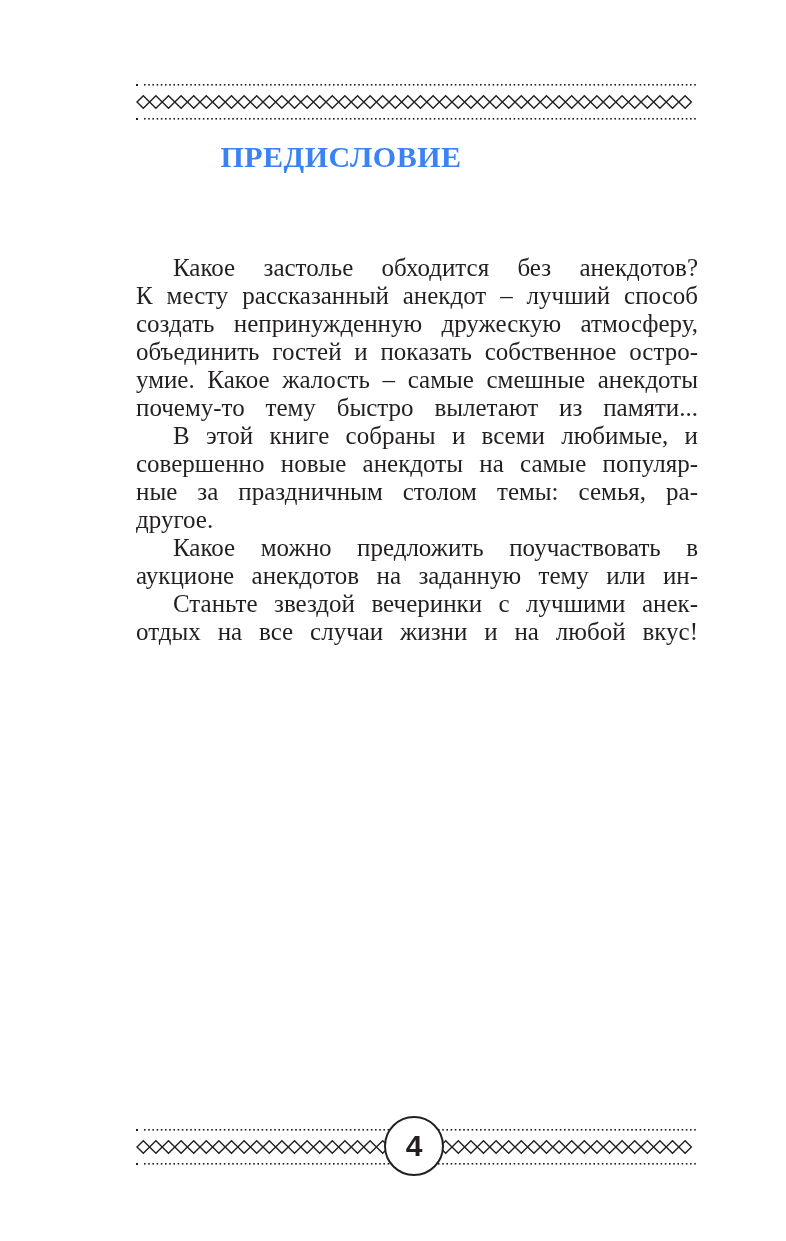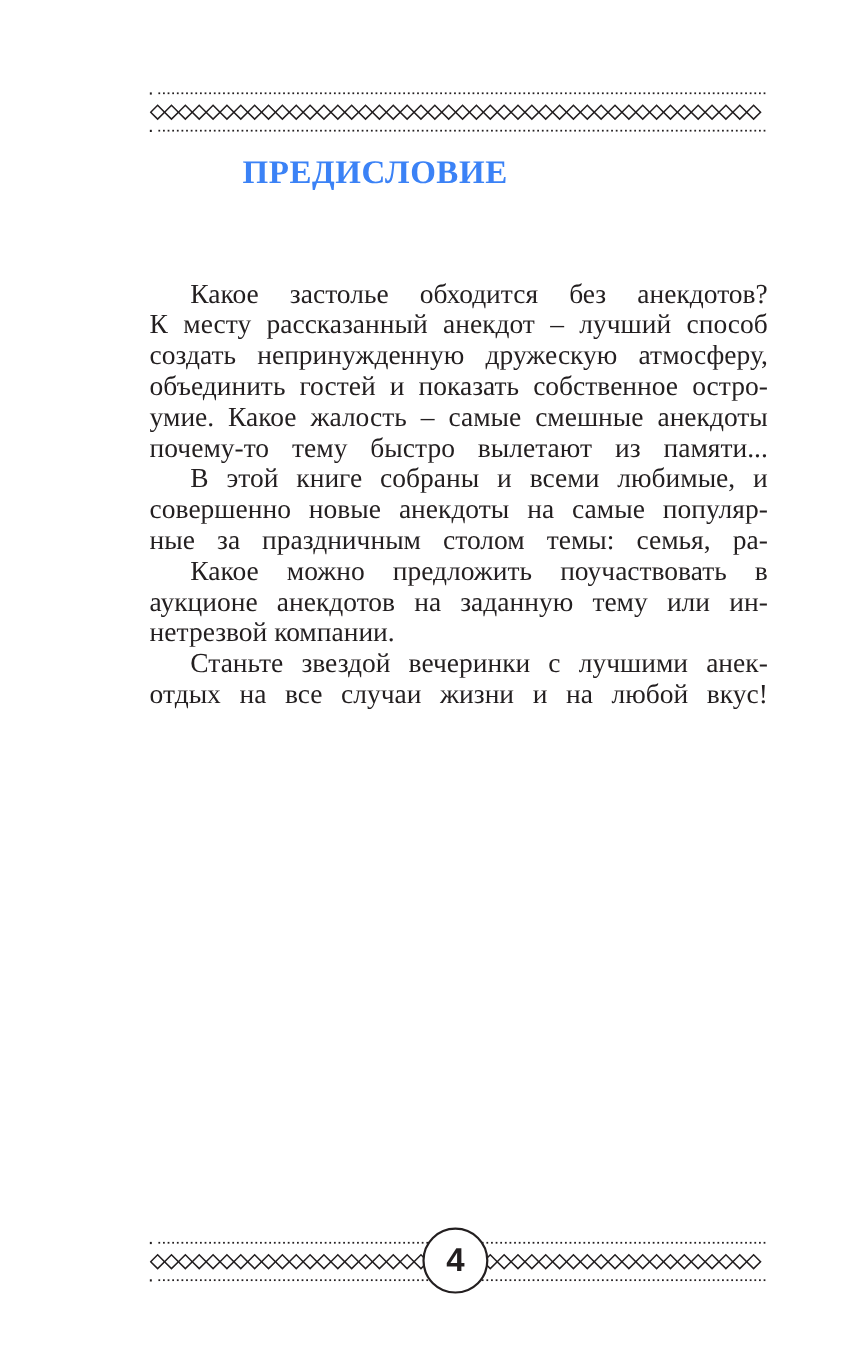--- a/index.html
+++ b/index.html
@@ -359,25 +359,25 @@
       <span class="line">К месту рассказанный анекдот – лучший способ</span>
       <span class="line">создать непринужденную дружескую атмосферу,</span>
       <span class="line">объединить гостей и показать собственное остро-</span>
       <span class="line">умие. Какое жалость – самые смешные анекдоты</span>
       <span class="line">почему-то тему быстро вылетают из памяти...</span>
     </div>
     <div class="para">
       <span class="line indent">В этой книге собраны и всеми любимые, и</span>
       <span class="line">совершенно новые анекдоты на самые популяр-</span>
       <span class="line">ные за праздничным столом темы: семья, ра-</span>
+      <span class="line last">другое.</span>
     </div>
     <div class="para">
       <span class="line indent">Какое можно предложить поучаствовать в</span>
       <span class="line">аукционе анекдотов на заданную тему или ин-</span>
-      <span class="line last">нетрезвой компании.</span>
     </div>
     <div class="para">
       <span class="line indent">Станьте звездой вечеринки с лучшими анек-</span>
       <span class="line">отдых на все случаи жизни и на любой вкус!</span>
     </div>
   </div>
 
   <div class="ornament" style="top:1125px;">
     <svg width="562" height="44" id="orn-bot">
         <rect x="0" y="4" width="2" height="2" fill="#231f20"></rect>

